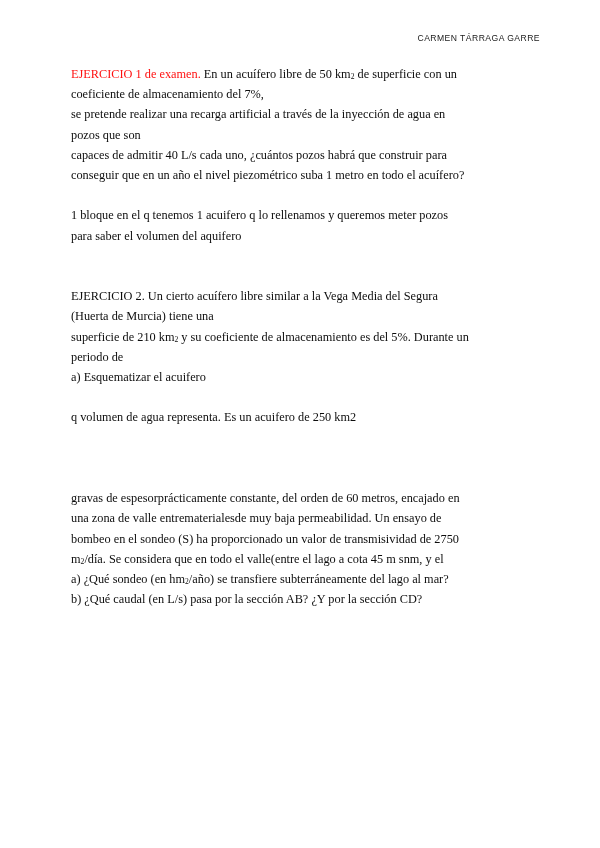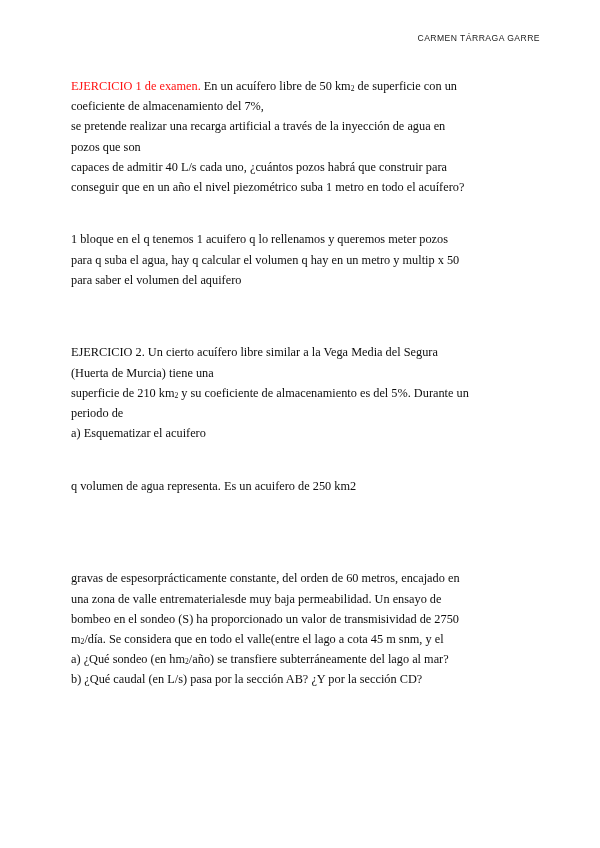--- a/index.html
+++ b/index.html
@@ -35,21 +35,20 @@
   .content {
     position: absolute;
     left: 71px;
     top: 64px;
     width: 446px;
   }
   .block {
     font-size: 12.3px;
     line-height: 20.2px;
     color: #0d0d0d;
-    margin-top: 12px;
   }
   .line {
     white-space: nowrap;
   }
   .gap {
     height: 20.2px;
   }
   .gap-lg {
     height: 40.4px;
   }
@@ -77,21 +76,20 @@
       <div class="line">se pretende realizar una recarga artificial a través de la inyección de agua en</div>
       <div class="line">pozos que son</div>
       <div class="line">capaces de admitir 40 L/s cada uno, ¿cuántos pozos habrá que construir para</div>
       <div class="line">conseguir que en un año el nivel piezométrico suba 1 metro en todo el acuífero?</div>
     </div>
 
     <div class="gap"></div>
 
     <div class="block">
       <div class="line">1 bloque en el q tenemos 1 acuifero q lo rellenamos y queremos meter pozos</div>
-      <div class="line">para q suba el agua, hay q calcular el volumen q hay en un metro y multip x 50</div>
       <div class="line">para saber el volumen del aquifero</div>
     </div>
 
     <div class="gap-lg"></div>
 
     <div class="block">
       <div class="line">EJERCICIO 2. Un cierto acuífero libre similar a la Vega Media del Segura</div>
       <div class="line">(Huerta de Murcia) tiene una</div>
       <div class="line"><span>superficie de 210 km</span><sub>2</sub><span> y su coeficiente de almacenamiento es del 5%. Durante un</span></div>
       <div class="line">periodo de</div>

